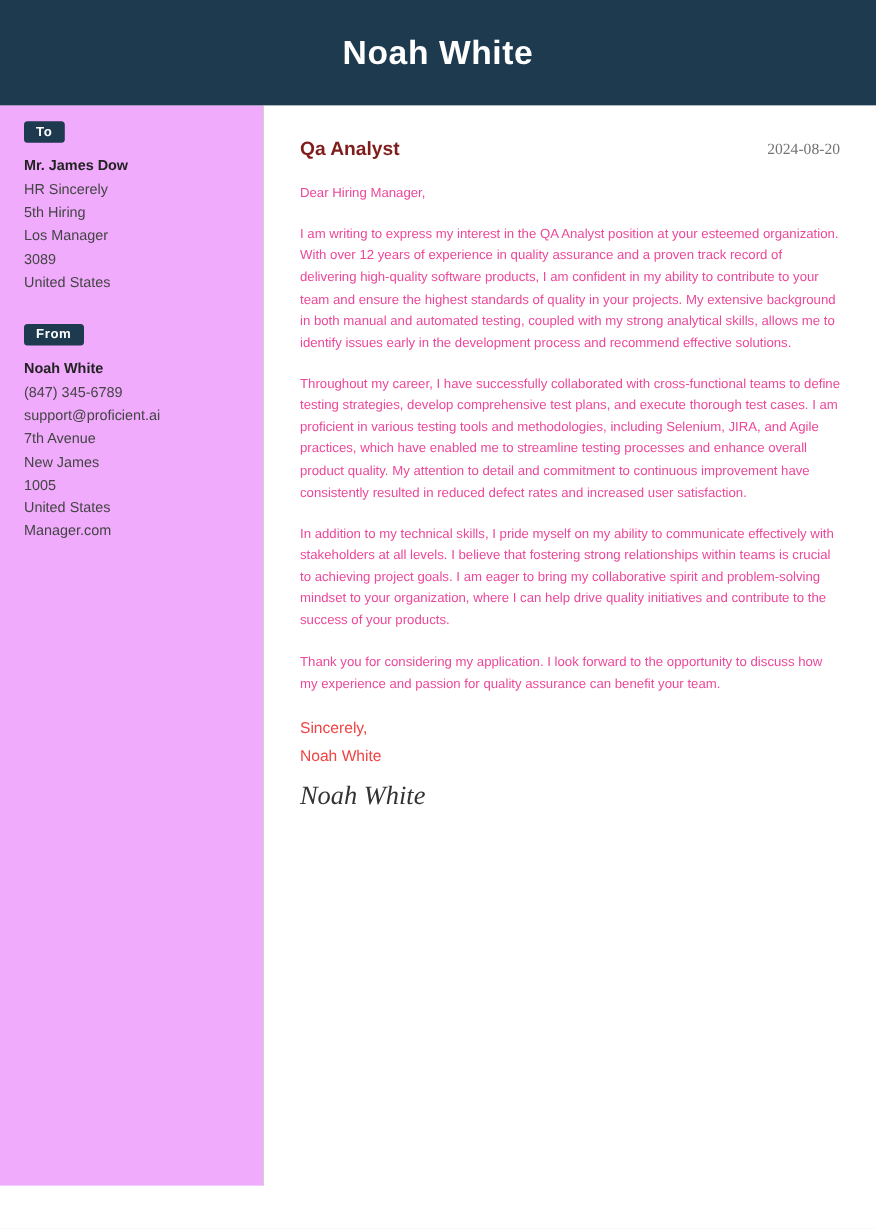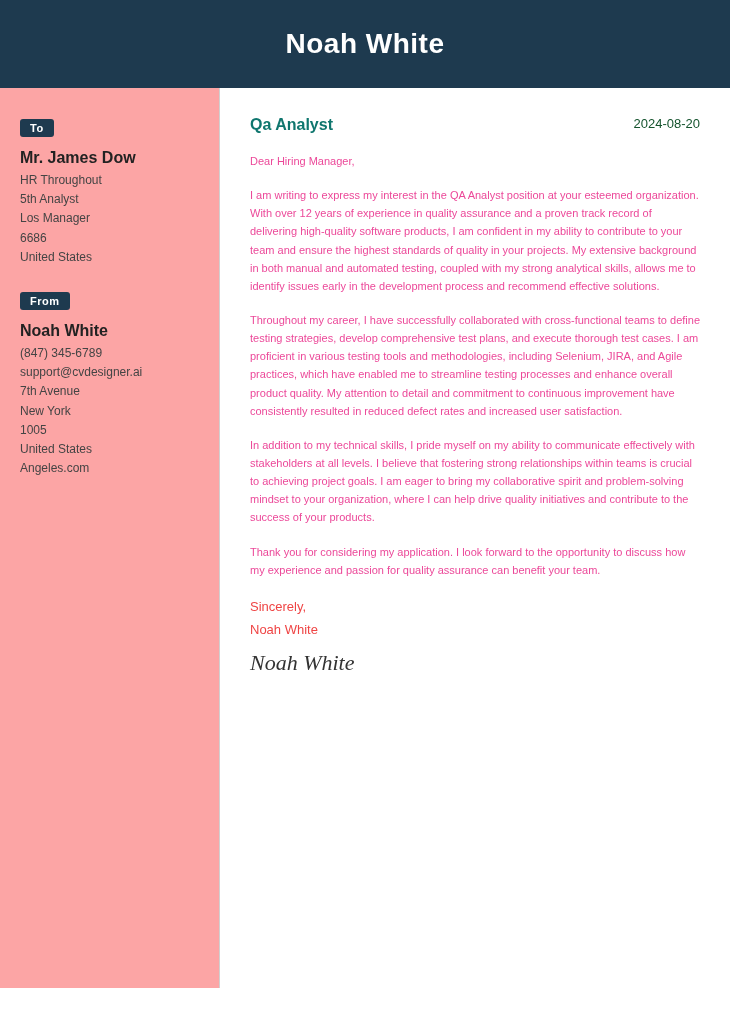--- a/index.html
+++ b/index.html
@@ -41,44 +41,44 @@
     .content {
       display: flex;
       flex-direction: row;
       width: 100%;
       min-height: 900px;
     }
 
     .sidebar {
       width: 220px;
       min-width: 220px;
-      padding: 30px 20px;
+      padding: 12px 20px;
       border-right: 1px solid #d0d0d0;
-      background: #fca5a5;
+      background: #f0abfc;
     }
 
     .section-badge {
       display: inline-block;
       background: #1e3a4f;
       color: #fff;
       font-size: 11px;
       font-weight: bold;
       padding: 3px 10px;
       border-radius: 3px;
       margin-bottom: 12px;
       letter-spacing: 0.5px;
     }
 
     .sidebar-section {
       margin-bottom: 24px;
     }
 
     .sidebar-section .name {
       font-weight: bold;
-      font-size: 16px;
+      font-size: 12px;
       color: #222;
       margin-bottom: 4px;
     }
 
     .sidebar-section .info-line {
       font-size: 12px;
       color: #444;
       line-height: 1.6;
     }
 
@@ -91,26 +91,27 @@
     .main-header {
       display: flex;
       justify-content: space-between;
       align-items: flex-start;
       margin-bottom: 18px;
     }
 
     .job-title {
       font-size: 16px;
       font-weight: bold;
-      color: #0f766e;
+      color: #7f1d1d;
     }
 
     .date {
       font-size: 13px;
-      color: #14532d;
+      color: #737373;
+      font-family: Liberation Serif, serif;
     }
 
     .letter-body {
       font-size: 11px;
       color: #ec4899;
       line-height: 1.65;
     }
 
     .letter-body p {
       margin-bottom: 16px;
@@ -141,37 +142,37 @@
     <h1>Noah White</h1>
   </div>
 
   <div class="content">
 
     <div class="sidebar">
 
       <div class="sidebar-section">
         <span class="section-badge">To</span>
         <div class="name">Mr. James Dow</div>
-        <div class="info-line">HR Throughout</div>
-        <div class="info-line">5th Analyst</div>
+        <div class="info-line">HR Sincerely</div>
+        <div class="info-line">5th Hiring</div>
         <div class="info-line">Los Manager</div>
-        <div class="info-line">6686</div>
+        <div class="info-line">3089</div>
         <div class="info-line">United States</div>
       </div>
 
       <div class="sidebar-section">
         <span class="section-badge">From</span>
         <div class="name">Noah White</div>
         <div class="info-line">(847) 345-6789</div>
-        <div class="info-line">support@cvdesigner.ai</div>
+        <div class="info-line">support@proficient.ai</div>
         <div class="info-line">7th Avenue</div>
-        <div class="info-line">New York</div>
+        <div class="info-line">New James</div>
         <div class="info-line">1005</div>
         <div class="info-line">United States</div>
-        <div class="info-line">Angeles.com</div>
+        <div class="info-line">Manager.com</div>
       </div>
 
     </div>
 
     <div class="main">
 
       <div class="main-header">
         <span class="job-title">Qa Analyst</span>
         <span class="date">2024-08-20</span>
       </div>

